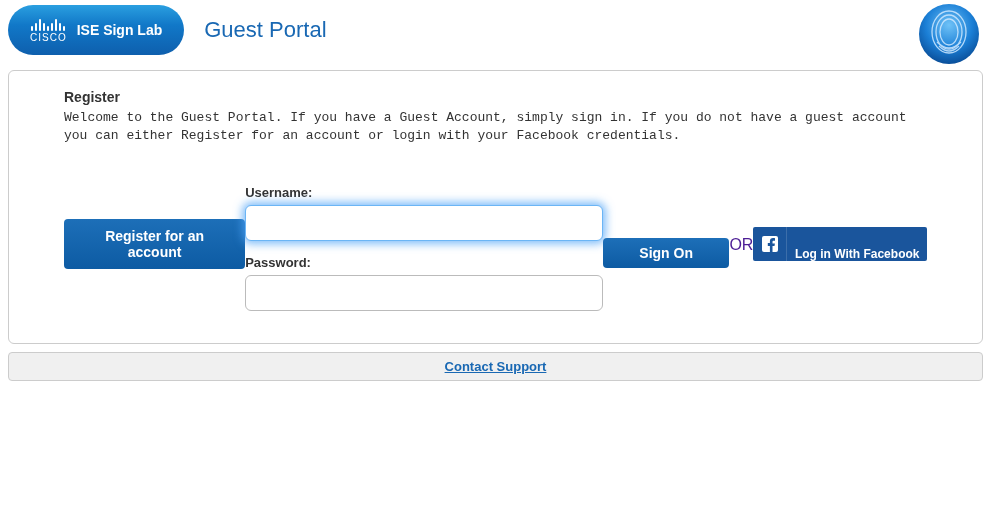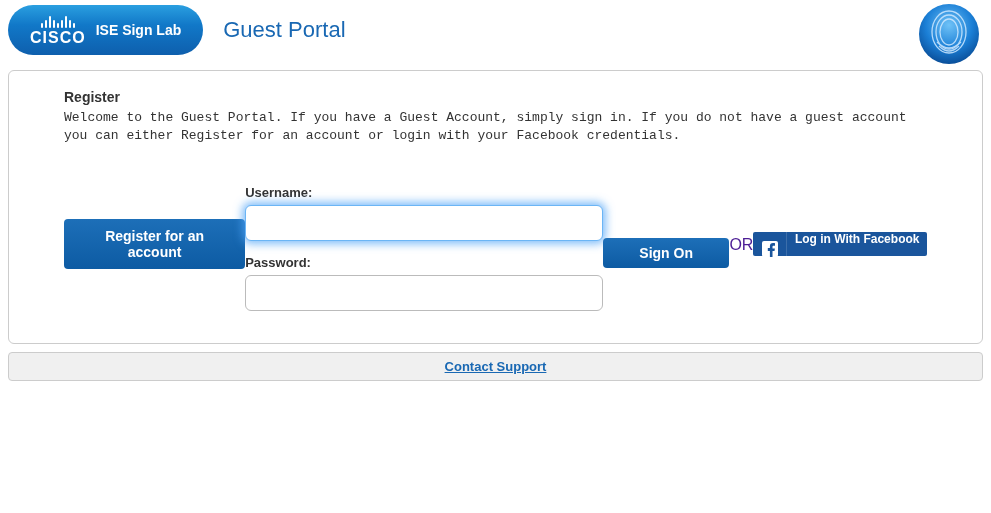--- a/index.html
+++ b/index.html
@@ -40,22 +40,22 @@
       gap: 2px;
       height: 14px;
     }
     .cisco-signal span {
       display: block;
       width: 2px;
       background: #fff;
       border-radius: 1px;
     }
     .cisco-word {
-      font-size: 16px;
-      font-weight: bold;
+      font-size: 10px;
+      font-weight: normal;
       letter-spacing: 1px;
     }
     .lab-text {
       font-size: 14px;
       font-weight: bold;
     }
     .portal-title {
       color: #1968b3;
       font-size: 22px;
       margin-left: 20px;
@@ -139,24 +139,24 @@
     .or-text {
       font-size: 16px;
       color: #4c1d95;
       margin: 6px 0 4px 0;
     }
     .btn-fb {
       background: #1a559c;
       color: #fff;
       border: none;
       border-radius: 2px;
-      height: 24px;
+      height: 34px;
       width: 182px;
       display: flex;
-      align-items: flex-start;
+      align-items: flex-end;
       cursor: pointer;
       padding: 0;
     }
     .fb-icon-wrap {
       width: 34px;
       height: 34px;
       display: flex;
       align-items: center;
       justify-content: center;
       border-right: 1px solid rgba(255,255,255,0.15);

